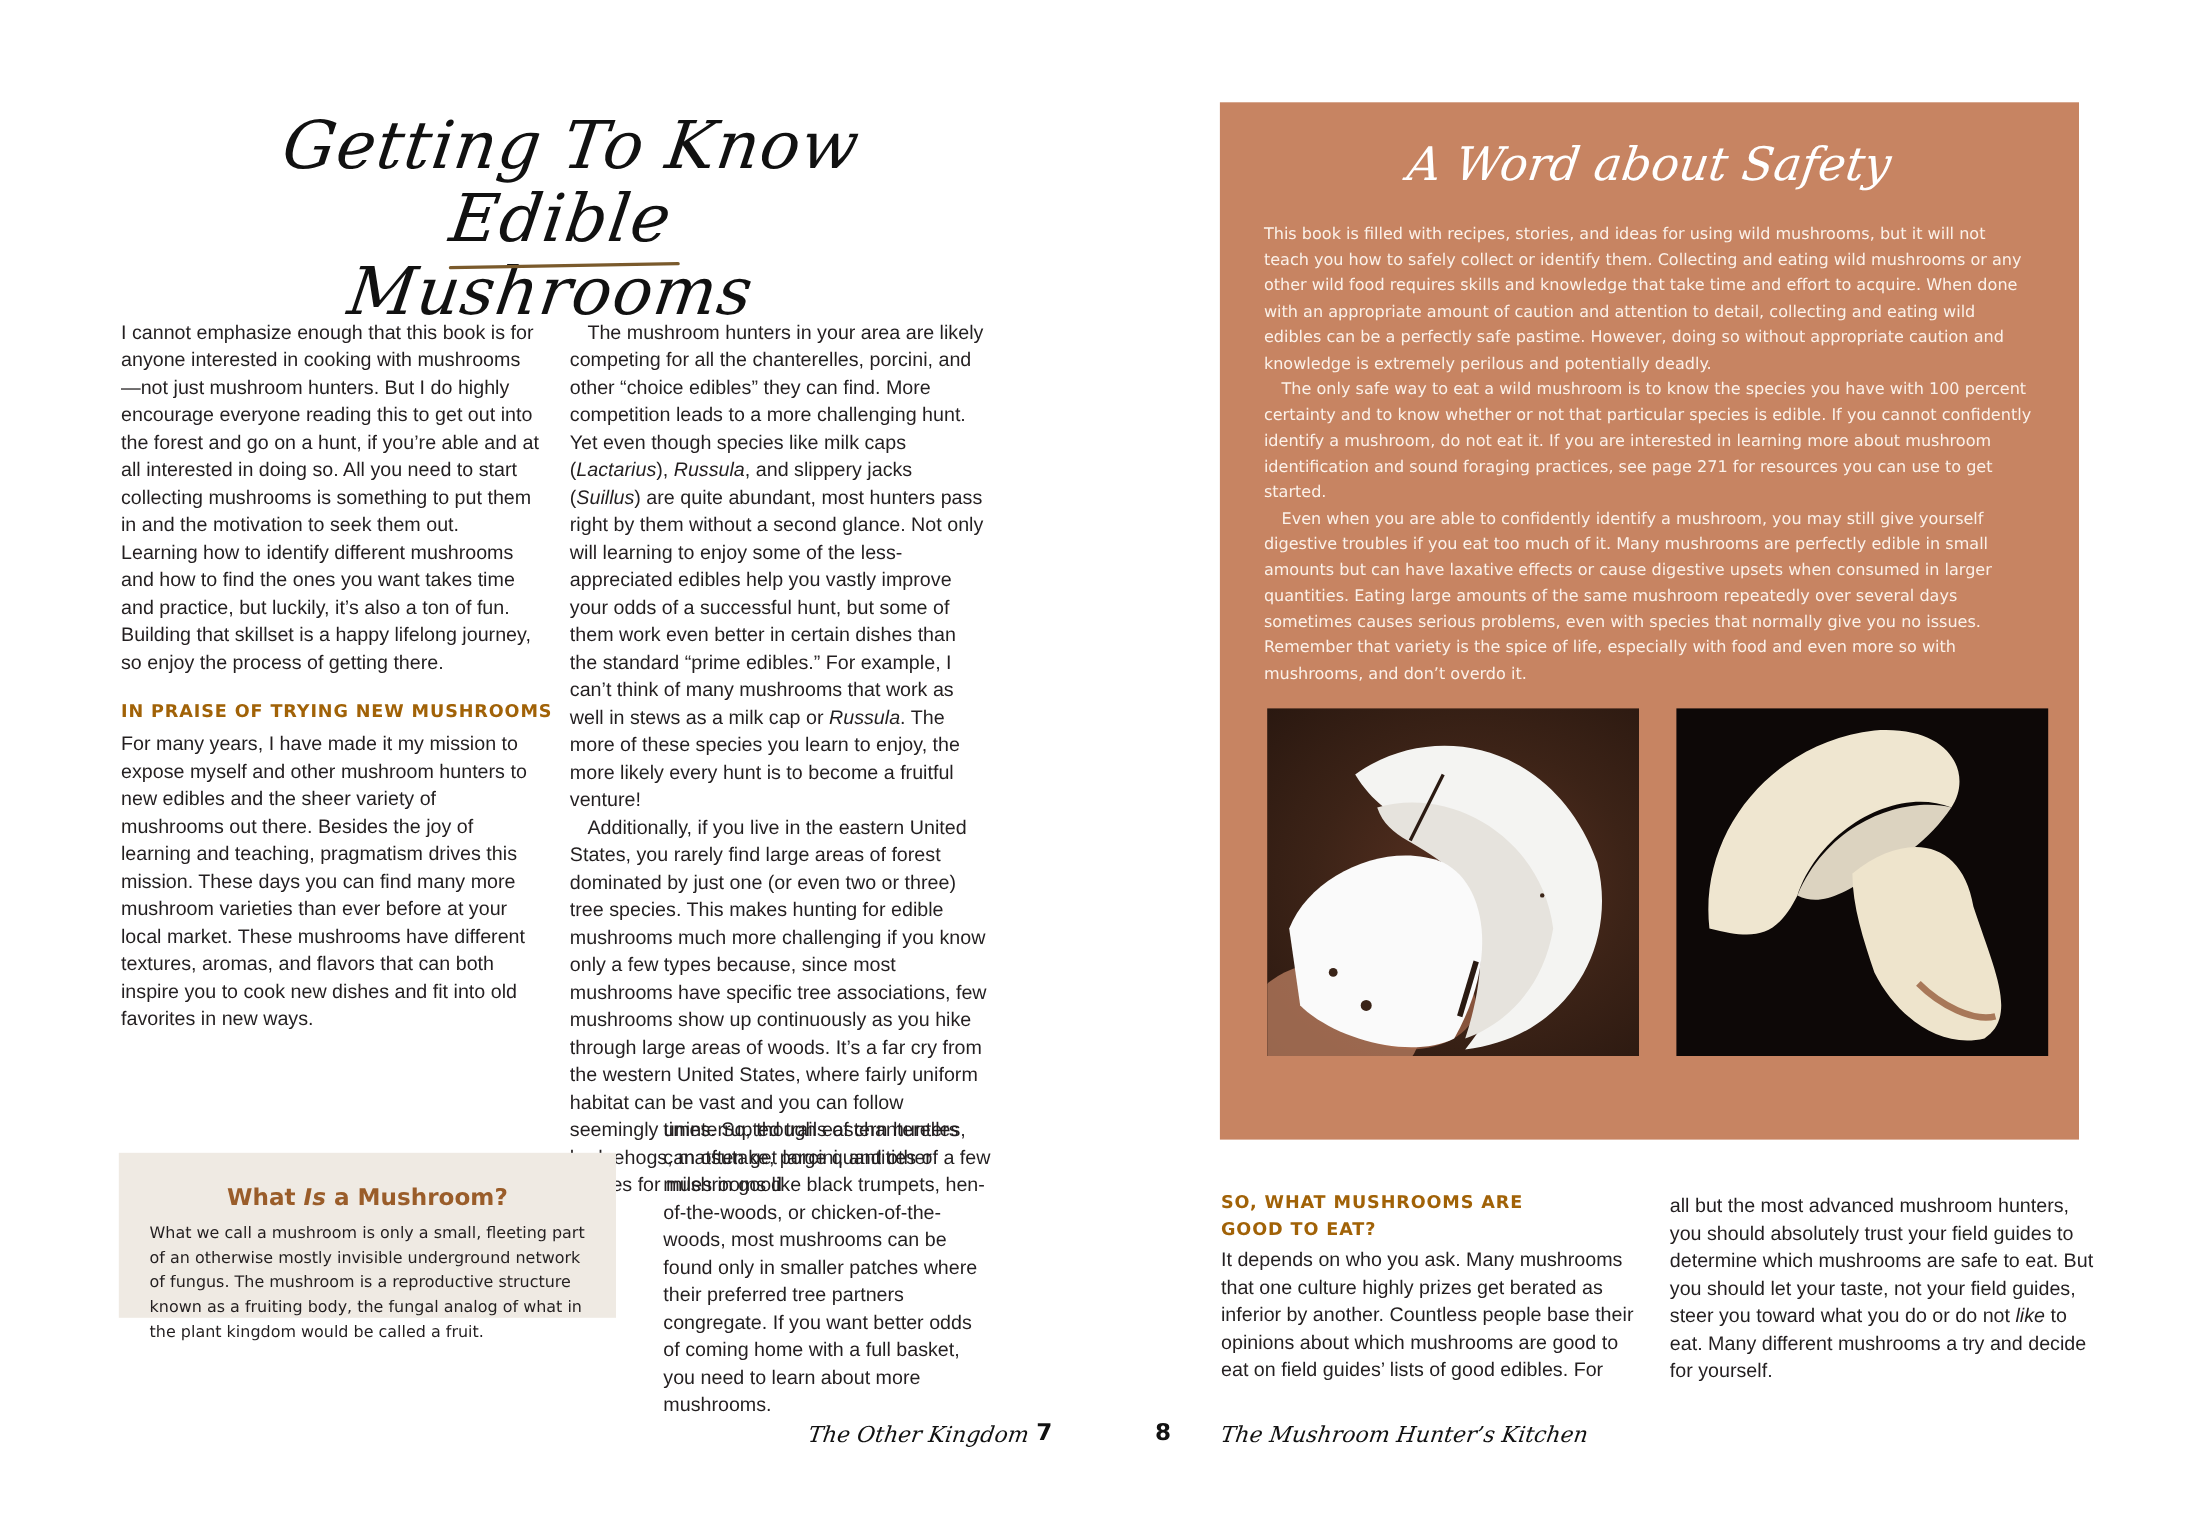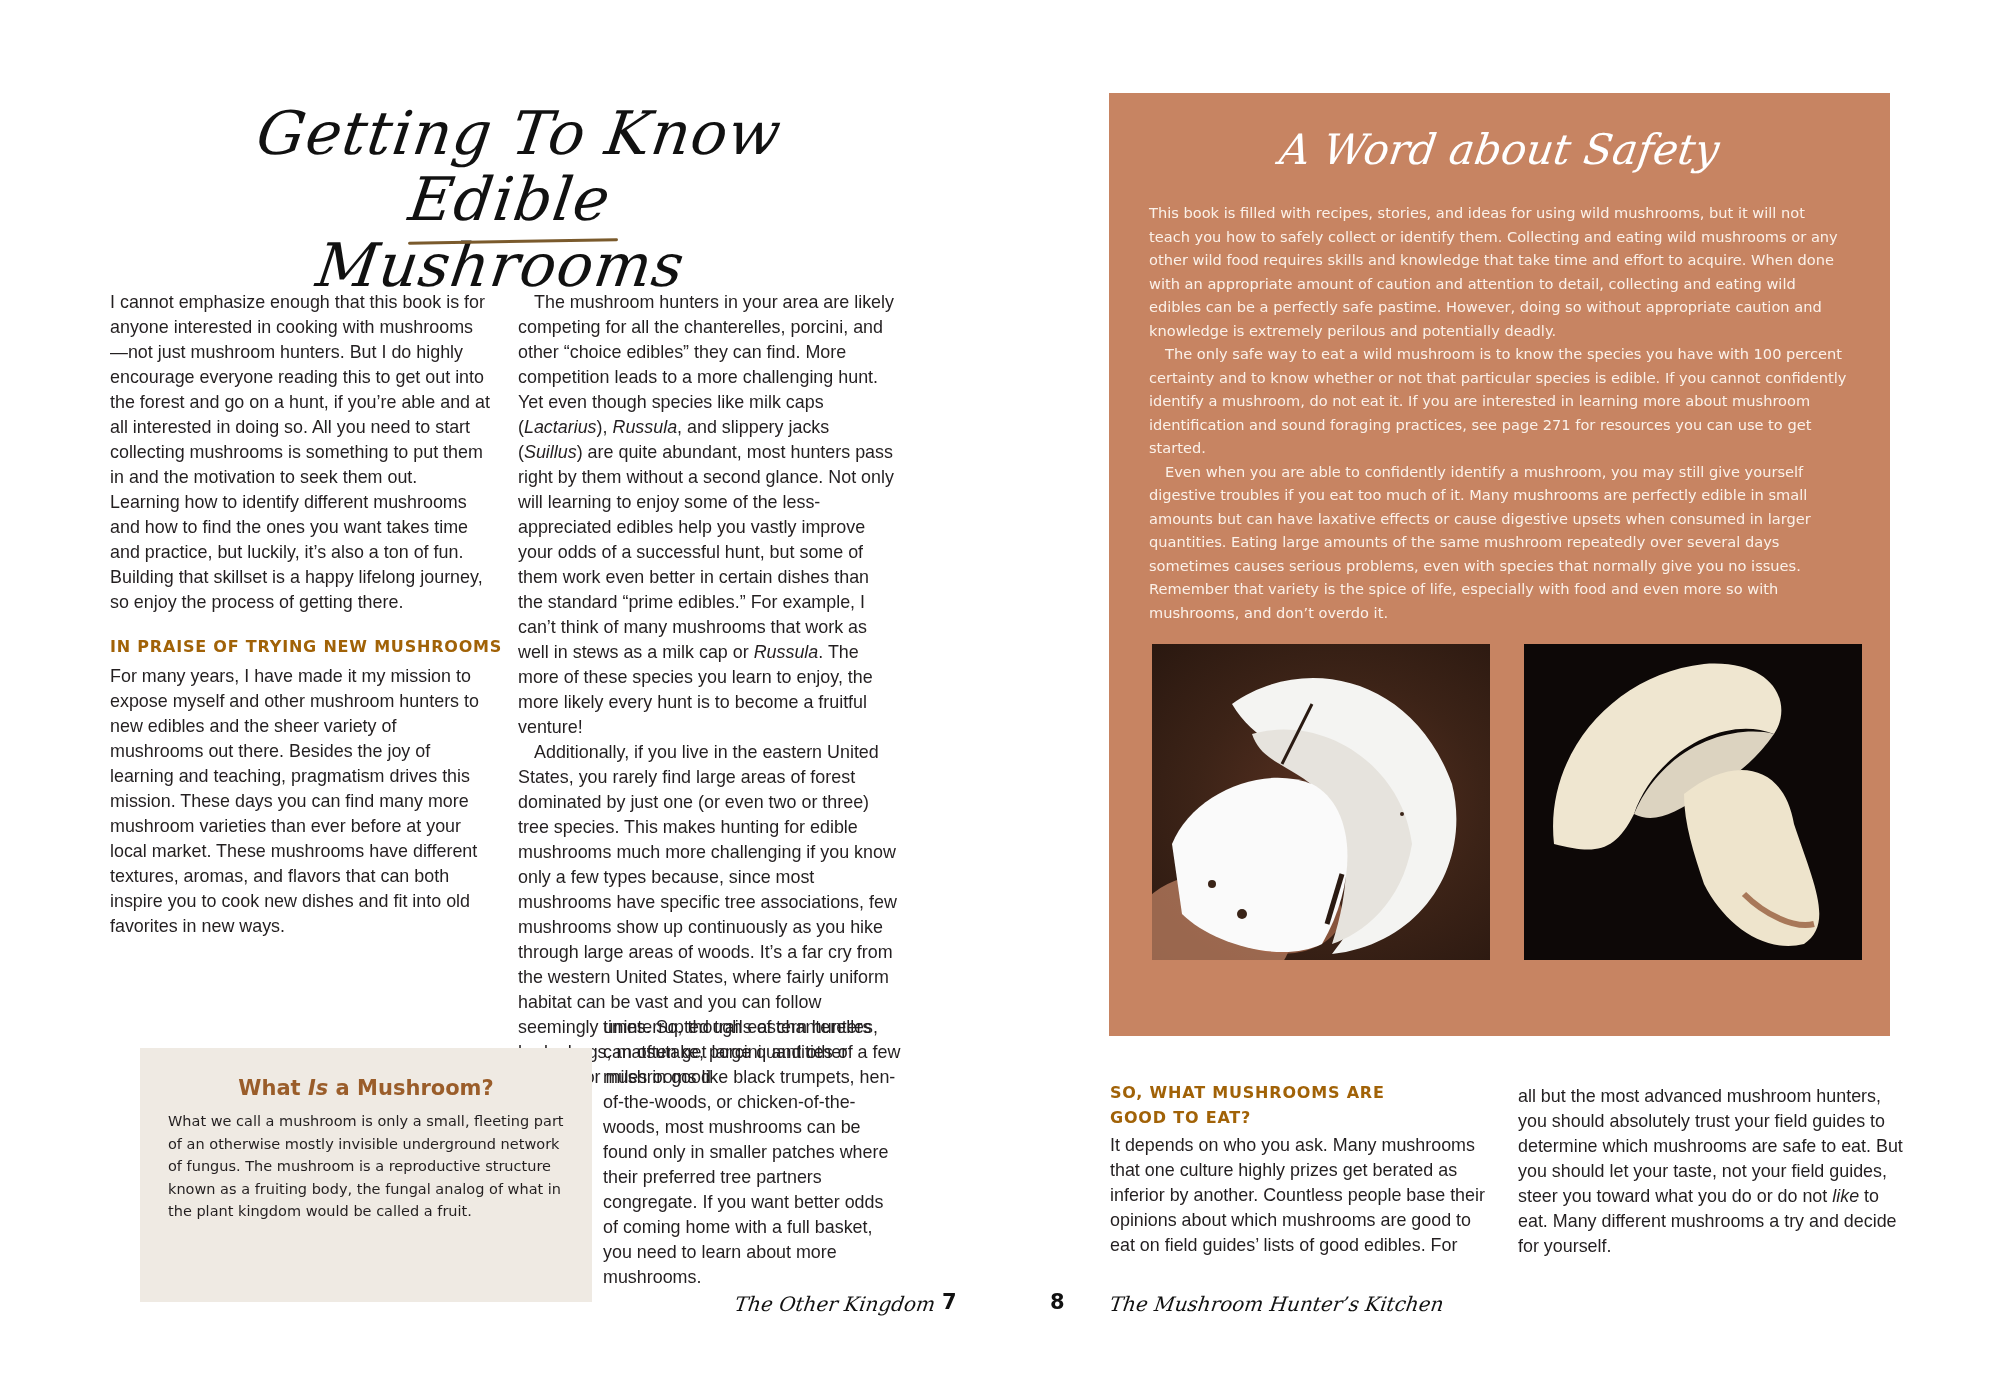--- a/index.html
+++ b/index.html
@@ -17,21 +17,21 @@
   .body-col{font-size:17.9px;line-height:25px;color:#231f20;}
   .body-col p{margin:0;}
   .indent{text-indent:16px;}
   #col1{left:110px;top:290px;width:380px;}
   #col2{left:518px;top:290px;width:380px;}
   #col2b{left:603px;top:1015px;width:300px;}
   .subhead{font-family:"DejaVu Sans",sans-serif;font-weight:bold;color:#a16207;font-size:16px;letter-spacing:0.8px;line-height:25px;}
   #subhead1{left:110px;top:634px;width:400px;}
   #col1b{left:110px;top:664px;width:380px;}
 
-  #sidebar{left:108px;top:1048px;width:452px;height:254px;background:#efeae3;margin-left:32px;}
+  #sidebar{left:108px;top:1048px;width:452px;height:150px;background:#efeae3;}
   #sidebar-title{position:absolute;left:0;top:28px;width:100%;text-align:center;color:#9a5d2a;font-size:21px;font-weight:bold;}
   #sidebar-title em{font-style:italic;}
   #sidebar-text{position:absolute;left:28px;top:62px;width:410px;font-size:14.5px;line-height:22.5px;color:#231f20;}
 
   
   #safety{left:1109px;top:93px;width:781px;height:943px;background:#c78462;}
   #safety-title{position:absolute;left:0;top:32px;width:100%;text-align:center;color:#fff;font-size:42px;transform:skewX(-8deg);}
   #safety-text{position:absolute;left:40px;top:108px;width:700px;font-size:14.6px;line-height:23.5px;color:#fbf1e9;}
   #safety-text p{margin:0;}
   .photo{position:absolute;top:551px;width:338px;height:316px;overflow:hidden;}

